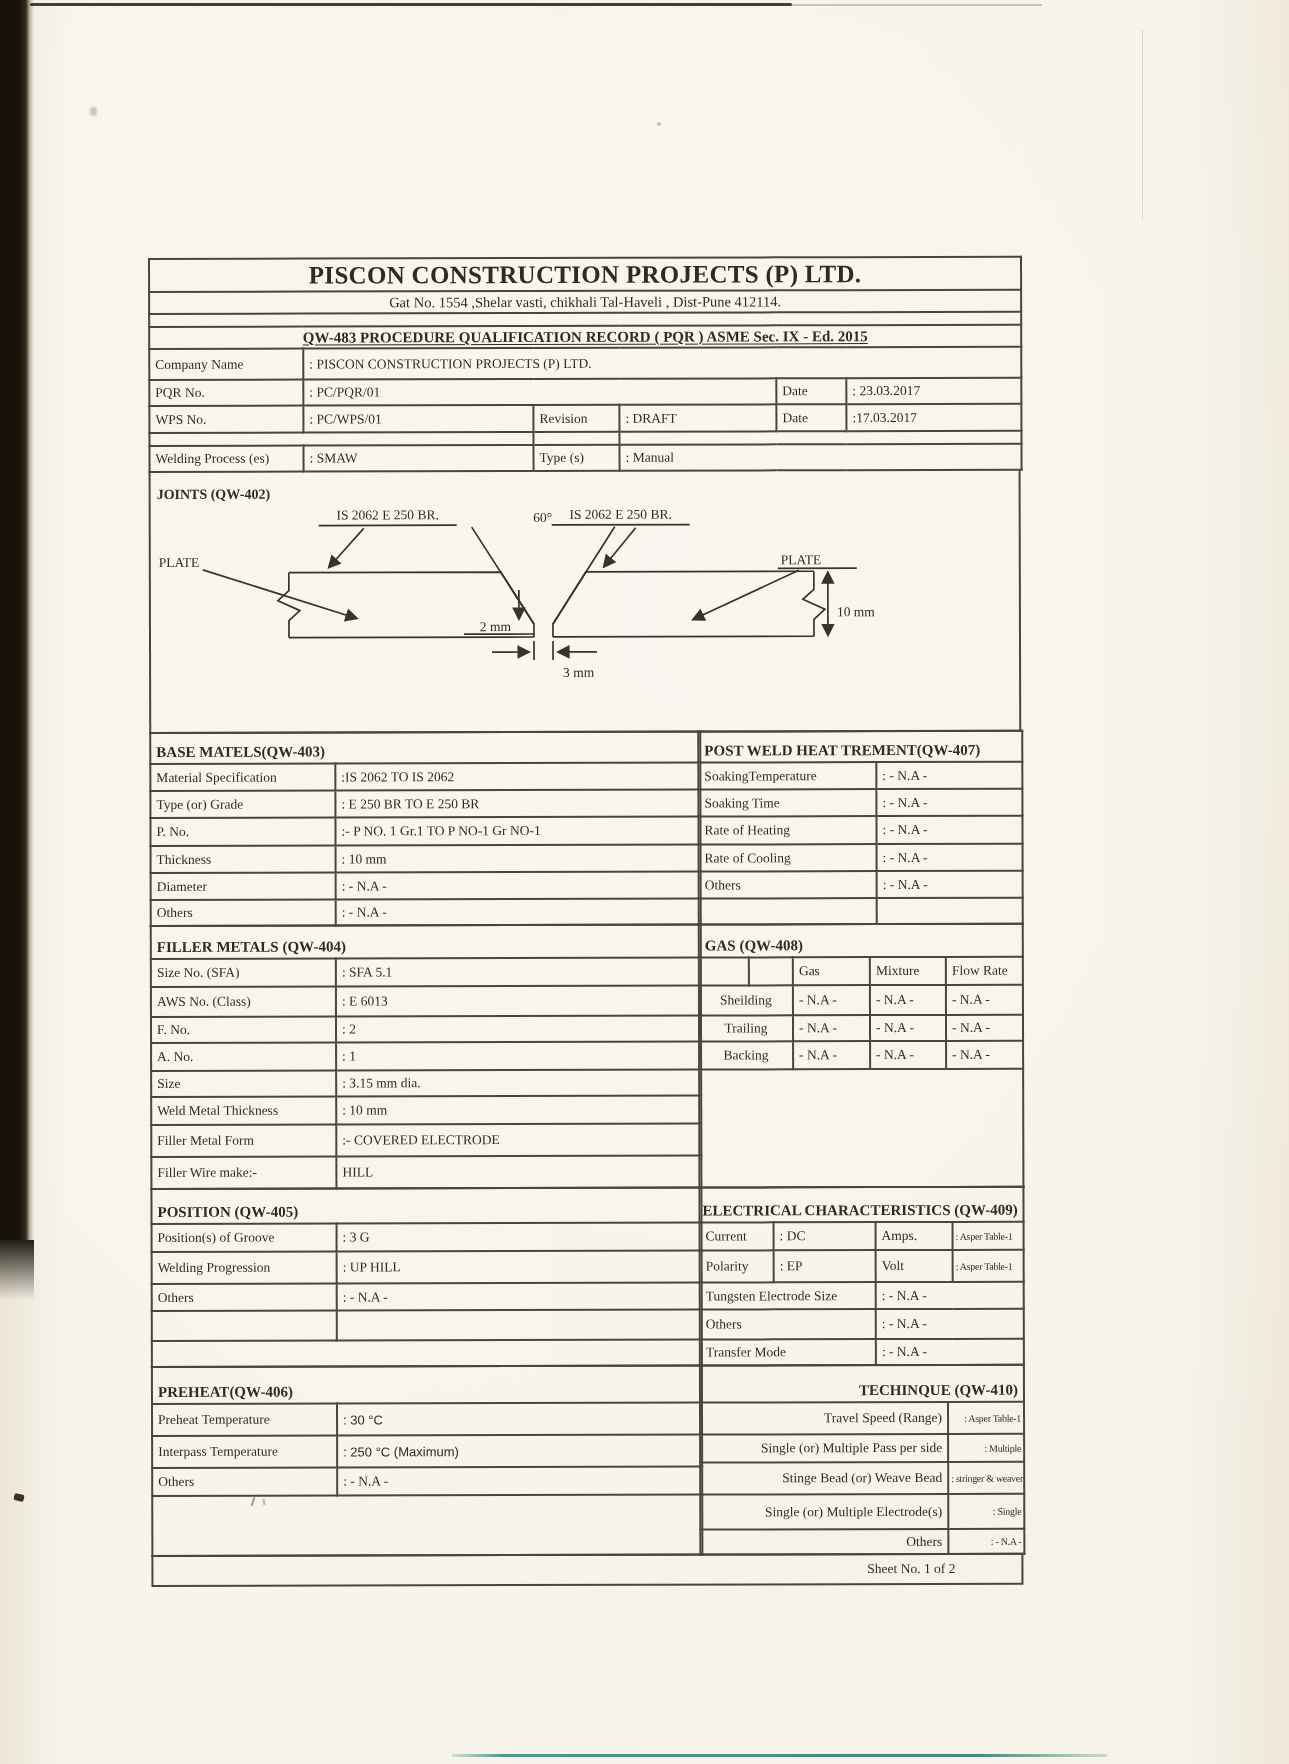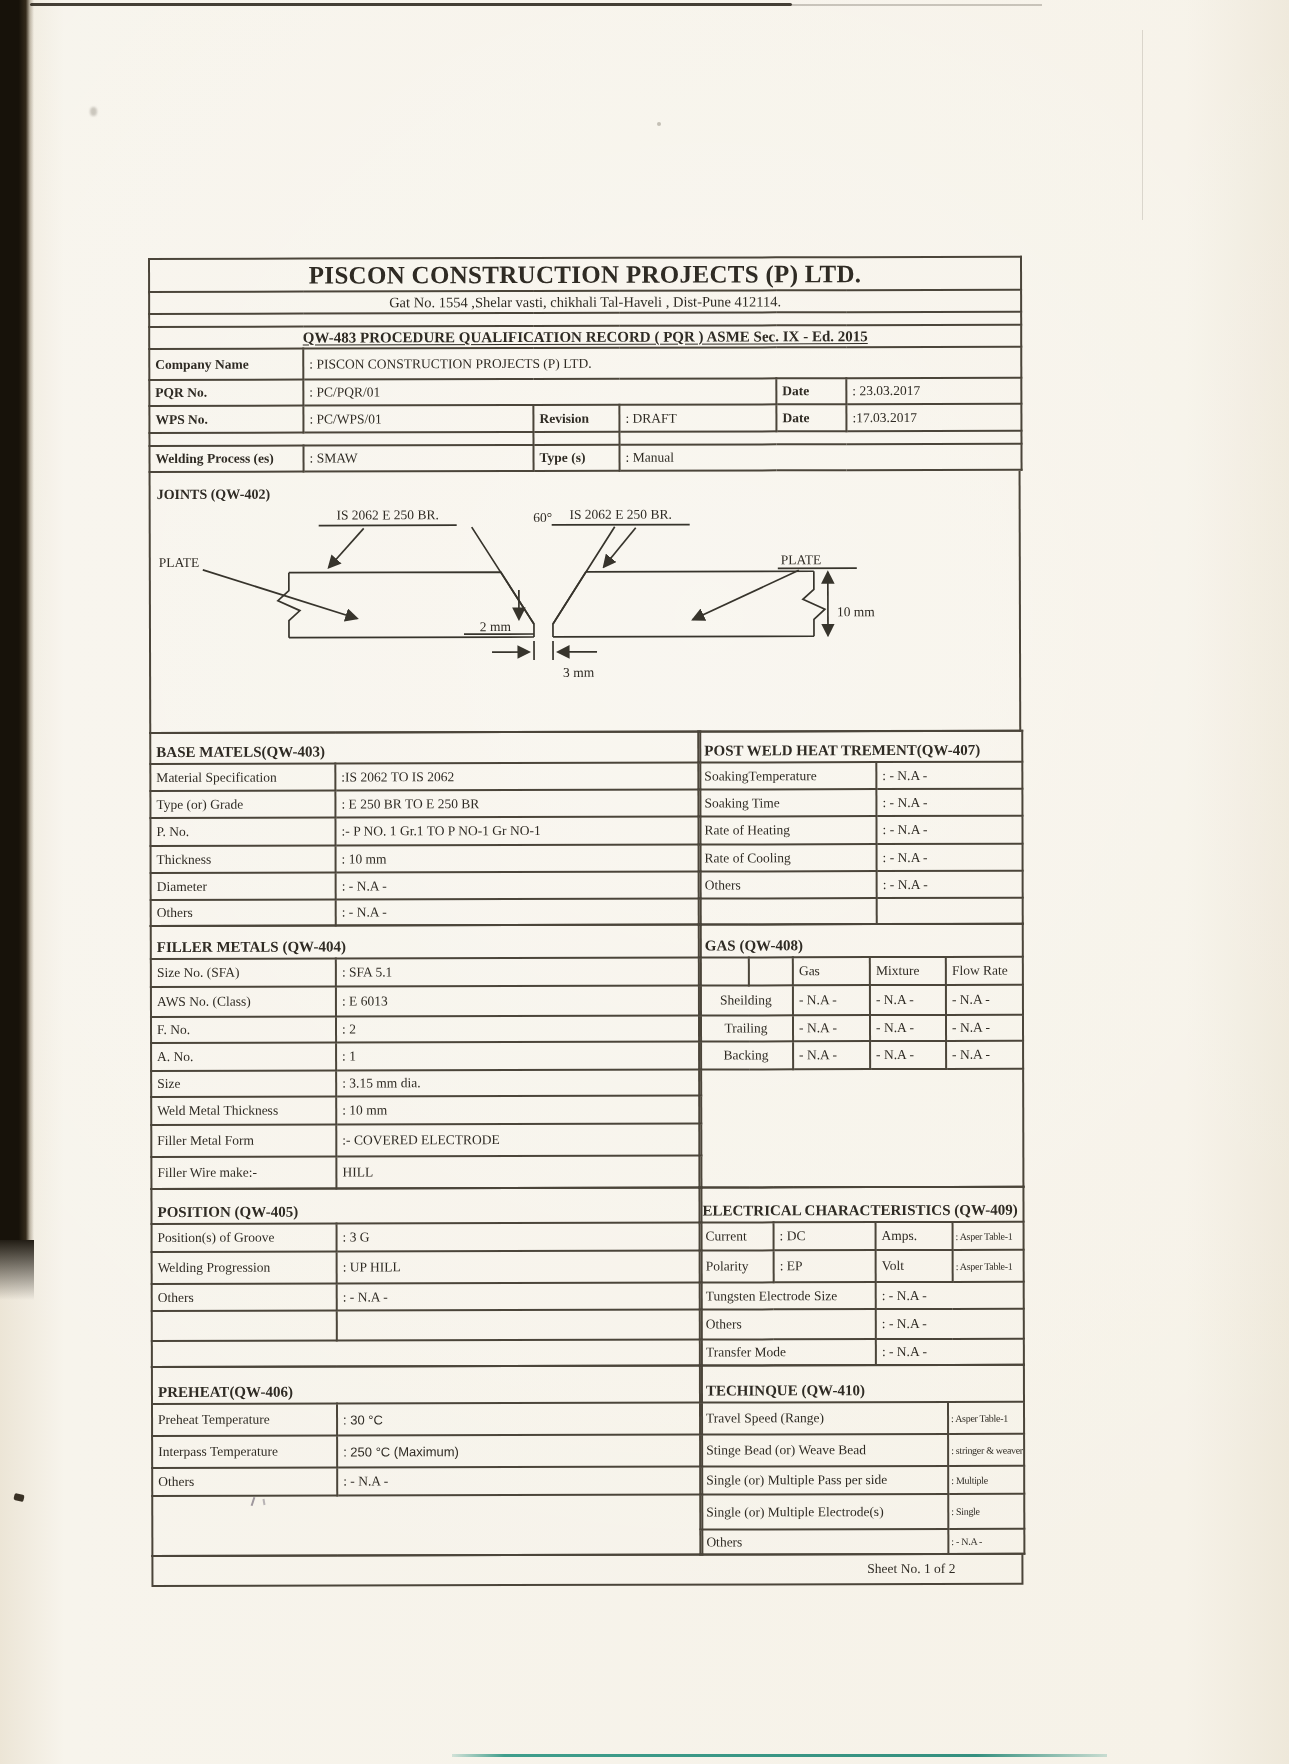--- a/index.html
+++ b/index.html
@@ -11,21 +11,21 @@
       radial-gradient(130% 100% at 55% 35%, rgba(255,255,255,0.30), rgba(255,255,255,0) 60%),
       linear-gradient(90deg, #ece5d6, #f7f4ec 5%, #f6f2e8 92%, #eee8da),
       #f5f1e7;
   }
   .form { position:absolute; left:148px; top:258px; width:872px; transform:rotate(-0.15deg); transform-origin:0 0; }
   table { border-collapse:collapse; table-layout:fixed; }
   td {
     border:2px solid #4b453a; font-size:13.5px; padding:0 5px;
     white-space:nowrap; overflow:hidden; vertical-align:middle; color:#2f2b24;
   }
-  .b { font-weight:bold;margin-top:45px; }
+  .b { font-weight:normal;margin-top:45px; }
   .title-cell { font-size:25px; font-weight:bold; text-align:center; letter-spacing:0.3px; }
   .addr { font-size:14.5px; text-align:center; }
   .formtitle { font-size:15px; font-weight:bold; text-align:center; text-decoration:underline; text-underline-offset:2px; }
   .sect { font-size:15px; font-weight:bold; vertical-align:bottom; padding-bottom:2px; }
   .ctr { text-align:center; }
   .sans { font-family:"Liberation Sans", sans-serif; font-size:13px; }
   .sq { font-size:10px; letter-spacing:-0.3px; padding:0 2px; }
   .joints { position:relative; width:872px; height:261px; border:2px solid #4b453a; border-top:none; }
   .jtitle { position:absolute; left:6px; top:14px; font-weight:bold; font-size:14px; }
   .cols { display:flex; align-items:flex-start; margin-top:-2px; }
@@ -423,40 +423,40 @@
                 <td colspan="2">Others</td>
                 <td colspan="2">: - N.A -</td>
               </tr>
           <tr style="height:26px">
                 <td colspan="2">Transfer Mode</td>
                 <td colspan="2">: - N.A -</td>
               </tr>
         </tbody>
           </table>
 
-        <table style="width:324px;">
+        <table style="width:324px;text-align:right;">
           <colgroup>
               <col style="width:248px">
               <col style="width:76px">
             </colgroup>
           <tbody>
               <tr style="height:37px">
                 <td colspan="2" class="sect">TECHINQUE (QW-410)</td>
               </tr>
           <tr style="height:32px">
                 <td>Travel Speed (Range)</td>
                 <td class="sq">: Asper Table-1</td>
               </tr>
+          <tr style="height:28px">
+                <td>Single (or) Multiple Pass per side</td>
+                <td class="sq">: Multiple</td>
+              </tr>
           <tr style="height:32px">
                 <td>Stinge Bead (or) Weave Bead</td>
                 <td class="sq">: stringer &amp; weaver</td>
-              </tr>
-          <tr style="height:28px">
-                <td>Single (or) Multiple Pass per side</td>
-                <td class="sq">: Multiple</td>
               </tr>
           <tr style="height:35px">
                 <td>Single (or) Multiple Electrode(s)</td>
                 <td class="sq">: Single</td>
               </tr>
           <tr style="height:25px">
                 <td>Others</td>
                 <td class="sq">: - N.A -</td>
               </tr>
         </tbody>

